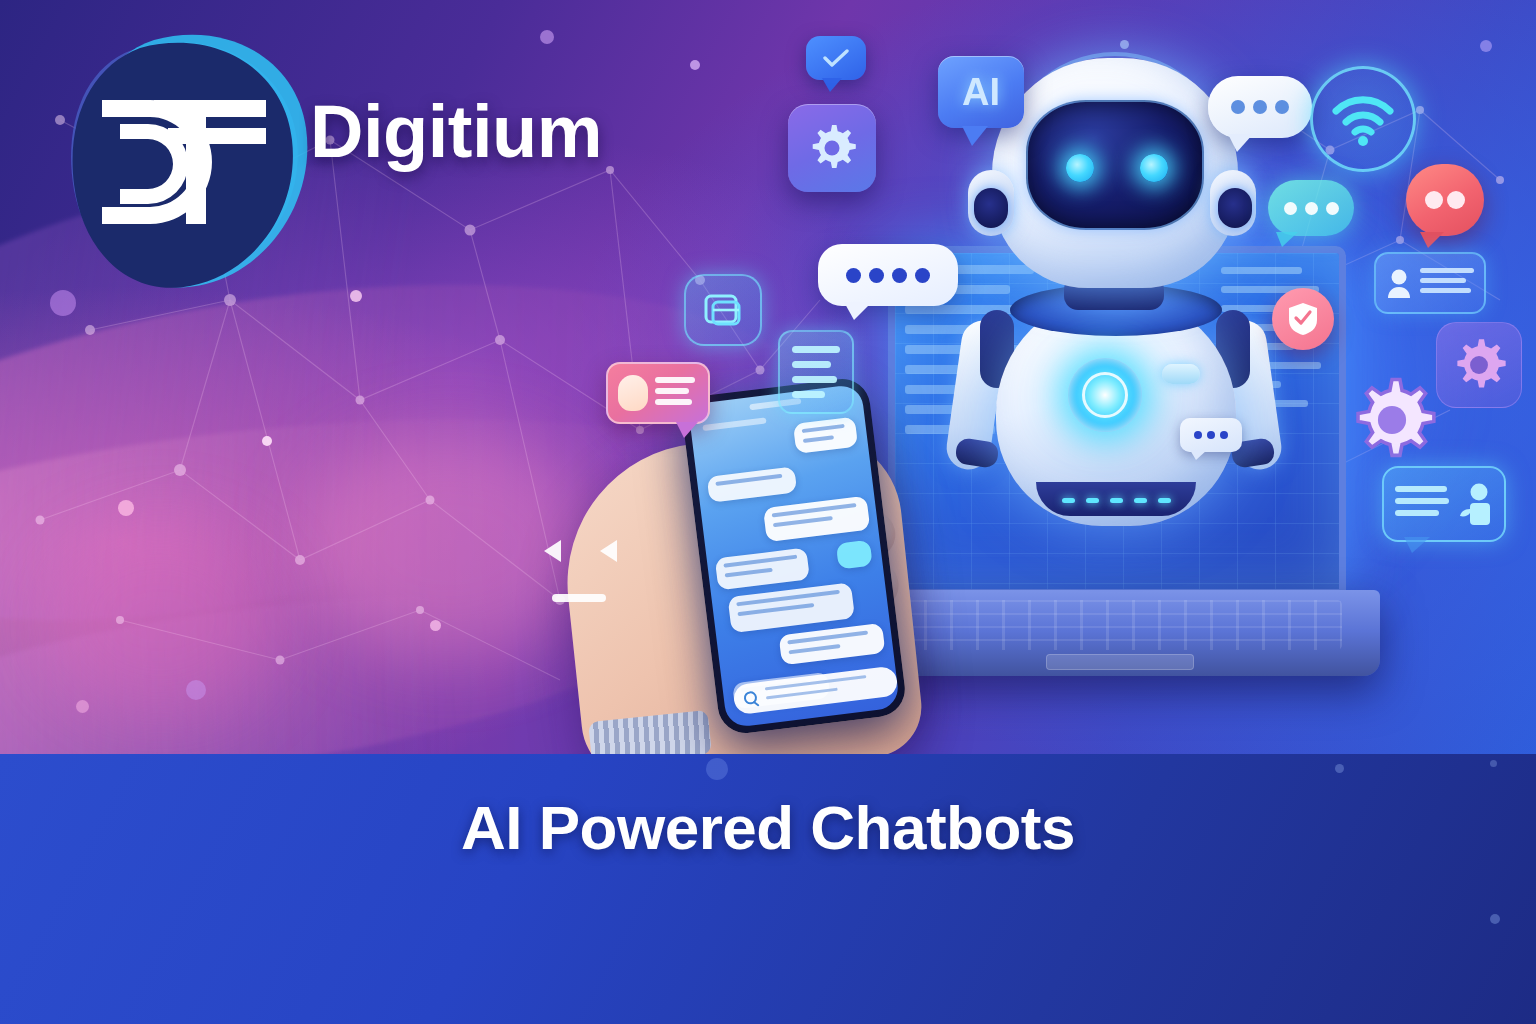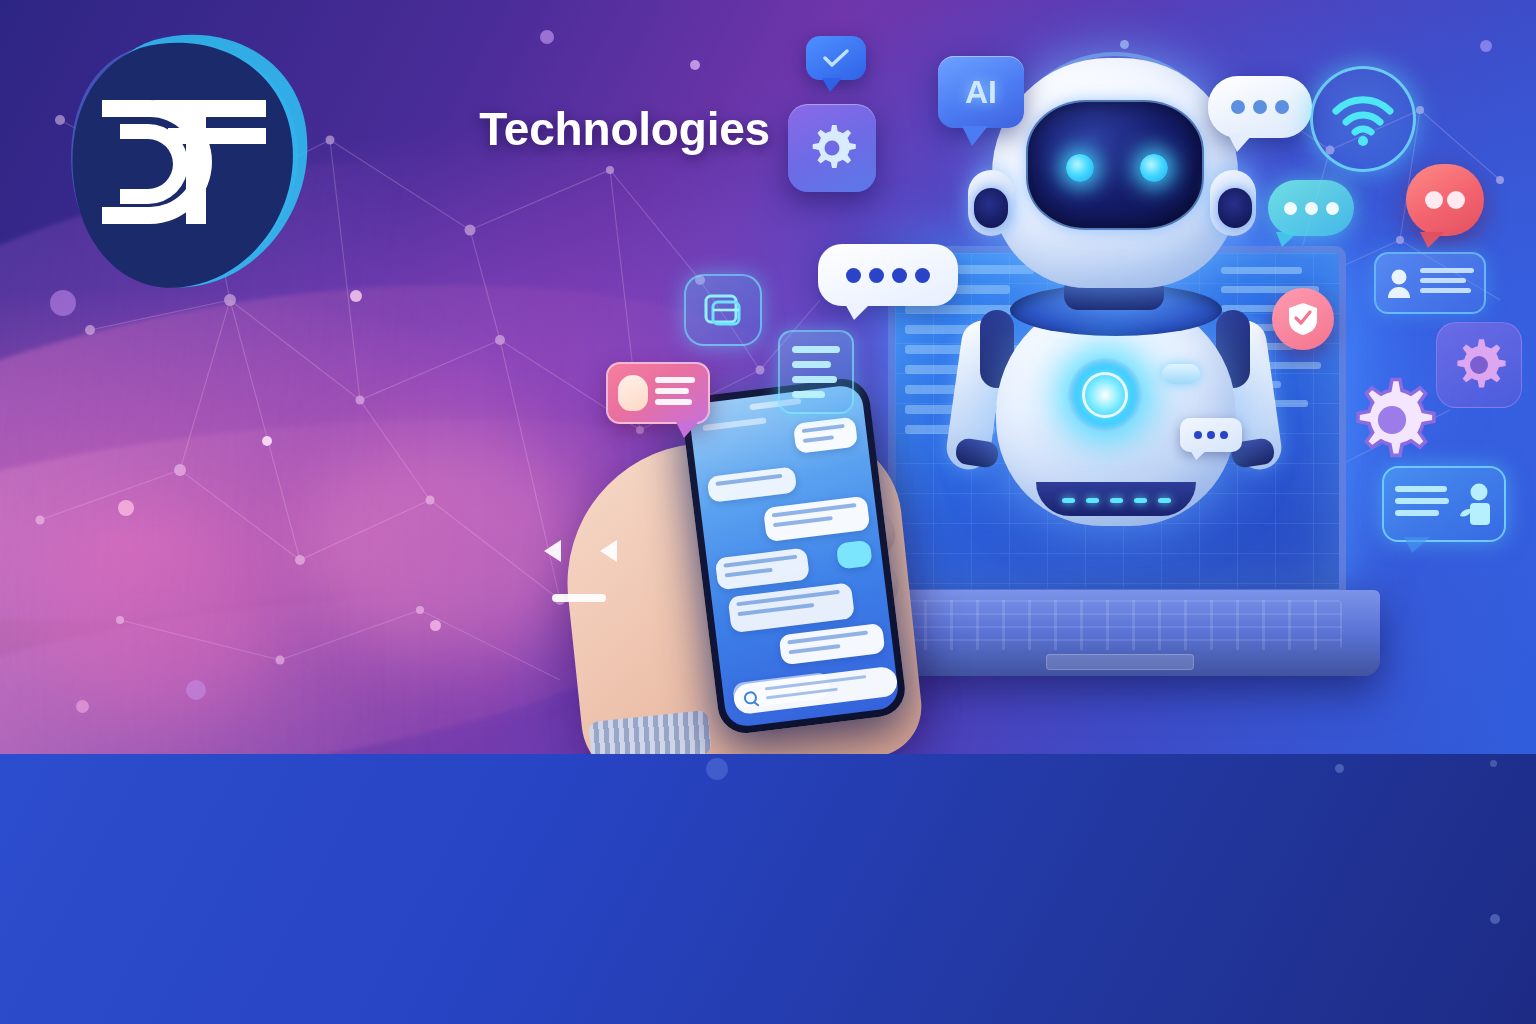--- a/index.html
+++ b/index.html
@@ -174,21 +174,21 @@
   
   .fi { position:absolute; }
   .dots { display:flex; align-items:center; justify-content:center; gap:8px; height:100%; }
   .dots i { display:block; border-radius:50%; }
 
   .ai-badge { left:938px; top:56px; width:86px; height:80px; }
   .ai-box { width:86px; height:72px; border-radius:16px;
             background:linear-gradient(155deg,#6ea2ff 0%, #4c7cf3 55%, #3f63e0 100%);
             box-shadow:0 8px 24px rgba(20,30,110,.5), inset 0 1px 0 rgba(255,255,255,.4);
             display:flex; align-items:center; justify-content:center;
-            font-size:32px; font-weight:700; color:#cfe8ff; text-shadow:0 0 14px rgba(150,220,255,.9); }
+            font-size:38px; font-weight:700; color:#cfe8ff; text-shadow:0 0 14px rgba(150,220,255,.9); }
   .ai-tail { position:absolute; left:24px; top:70px; width:0; height:0;
              border-left:10px solid transparent; border-right:16px solid transparent;
              border-top:20px solid #4c7cf3; }
 
   .chk-bub { left:806px; top:36px; width:60px; height:50px; }
   .chk-box { width:60px; height:44px; border-radius:14px;
              background:linear-gradient(150deg,#4e90ff,#2f62e8); box-shadow:0 6px 18px rgba(15,25,95,.5);
              display:flex; align-items:center; justify-content:center; }
   .chk-tail { position:absolute; left:16px; top:42px; width:0; height:0;
              border-left:8px solid transparent; border-right:12px solid transparent; border-top:14px solid #2f62e8; }
@@ -392,21 +392,21 @@
 
           <path d="M96 72 h112 v17 h-112 z"></path>
           <path d="M110 100 h98 v16 h-98 z"></path>
 
           <path d="M128 89 h20 v107 h-20 z"></path>
         </g>
       </svg>
     </div>
 
     <div class="brand">
-      <div class="brand-sub">Technologies</div>
+      <div class="brand-main">Digitium</div>
     </div>
 
     <div class="laptop">
       <div class="lap-screen">
         <div class="lap-grid"></div>
         <div class="lap-ui">
           <div class="lap-row" style="width:86%"></div>
             <div class="lap-row" style="width:70%"></div>
           <div class="lap-row" style="width:92%"></div>
             <div class="lap-row" style="width:64%"></div>
@@ -665,15 +665,16 @@
     <div class="tri" style="left:600px;top:540px"></div>
     <div class="barline" style="left:552px;top:594px;width:54px"></div>
   </div>
 
   <div class="band">
     <div class="dot" style="left:706px;top:4px;width:22px;height:22px;background:rgba(150,180,255,.45)"></div>
     <div class="dot" style="left:1335px;top:10px;width:9px;height:9px;background:rgba(170,200,255,.55)"></div>
     <div class="dot" style="left:1490px;top:6px;width:7px;height:7px;background:rgba(170,200,255,.5)"></div>
     <div class="dot" style="left:1490px;top:160px;width:10px;height:10px;background:rgba(160,195,255,.6)"></div>
 
+    <div class="headline">AI Powered Chatbots</div>
   </div>
 
 </div>
 
 </body></html>

